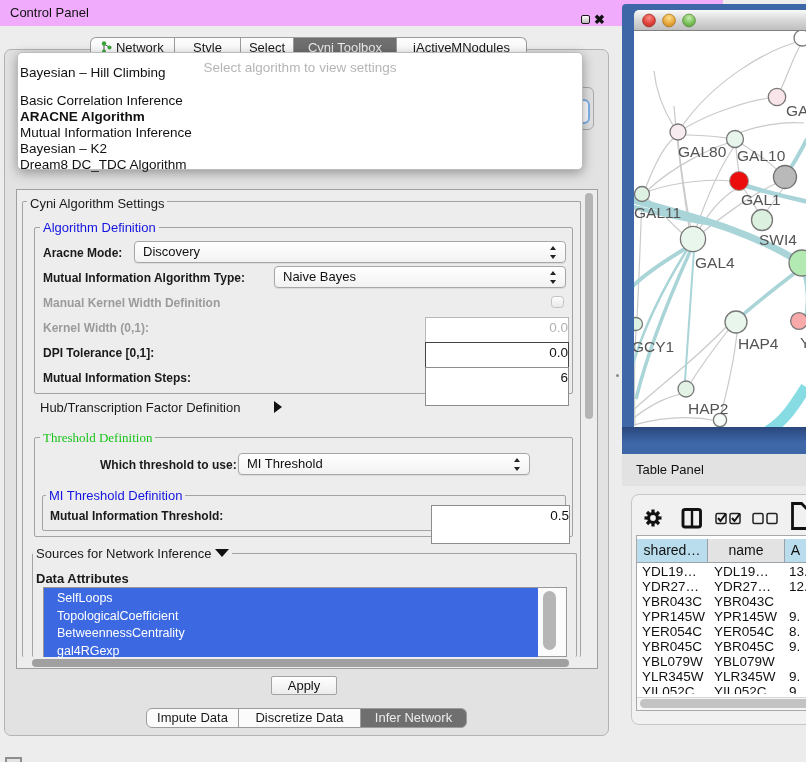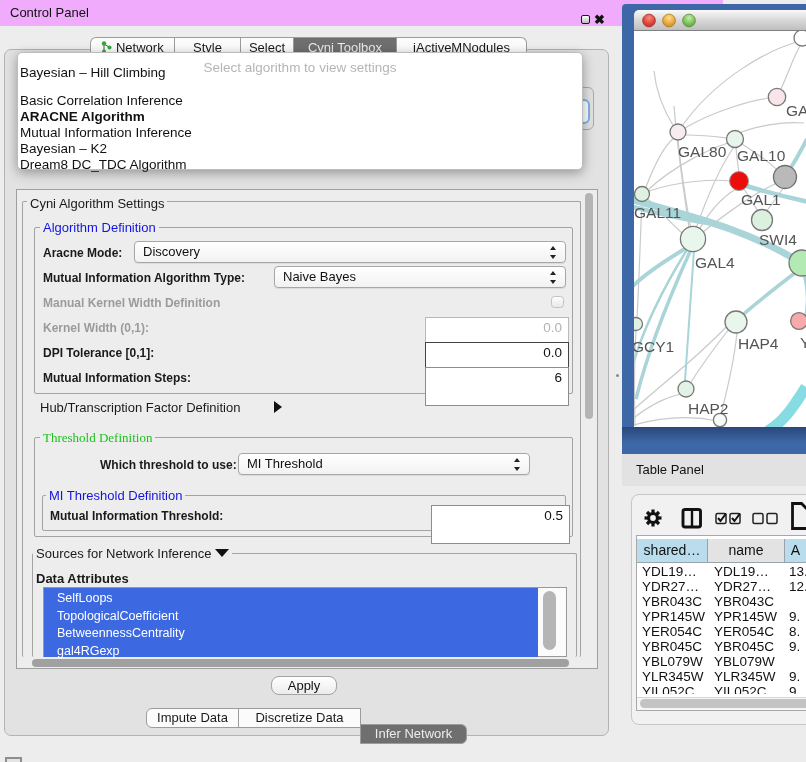--- a/index.html
+++ b/index.html
@@ -21,21 +21,21 @@
 
 #scrollpane { left:16px; top:189px; width:582px; height:480px; border:1px solid #9f9f9f; background:#ededed; }
 .groupbox { position:absolute; border:1px solid #a3a3a3; border-radius:2px; }
 .gtitle { position:absolute; background:#ededed; padding:0 3px; font-size:13px; color:#1a1a1a; line-height:13px; }
 .lbl { position:absolute; font-size:12px; font-weight:bold; color:#1a1a1a; }
 .lbl.dis { color:#9b9b9b; }
 .combo { position:absolute; height:22px; background:linear-gradient(#ffffff,#f2f2f2); border:1px solid #a7a7a7; border-radius:4px; font-size:13px; color:#111; line-height:20px; padding-left:8px; box-shadow:0 1px 1px rgba(0,0,0,0.08); }
 .arr { position:absolute; right:8px; top:50%; margin-top:-6.5px; width:7px; height:13px; }
 .arr:before { content:""; position:absolute; left:0; top:0; border-left:3.5px solid transparent; border-right:3.5px solid transparent; border-bottom:4.5px solid #222; }
 .arr:after { content:""; position:absolute; left:0; bottom:0; border-left:3.5px solid transparent; border-right:3.5px solid transparent; border-top:4.5px solid #222; }
-.tf { position:absolute; height:39px; background:#fff; border:1px solid #8d8d8d; font-size:13.5px; color:#111; text-align:right; padding-right:6px; line-height:19px; }
+.tf { position:absolute; height:39px; background:#fff; border:1px solid #8d8d8d; font-size:13.5px; color:#111; text-align:right; padding-right:0; line-height:19px; }
 .tf.dis { border-color:#b9b9b9; color:#b2b2b2; }
 
 .sbthumb { position:absolute; background:#b0b0b0; border-radius:5px; }
 
 #popup { left:17px; top:52px; width:566px; height:118px; background:#fff; border:1px solid #bdbdbd; border-radius:5px; box-shadow:0 3px 12px rgba(0,0,0,0.35); z-index:50; }
 #popup .prompt { position:absolute; top:7px; left:0; width:100%; text-align:center; color:#b5b5b5; font-size:13.5px; }
 #popup .item { position:absolute; left:2px; font-size:13.5px; color:#111; white-space:nowrap; }
 
 #bluebox { left:622px; top:4px; width:184px; height:450px; background:#3e67a8; border-top-left-radius:4px; }
 #mactitle { left:634px; top:10px; width:172px; height:21px; background:linear-gradient(#fafafa, #d5d5d5 55%, #bfbfbf); border-bottom:1px solid #808080; border-top-left-radius:5px; }
@@ -111,24 +111,24 @@
 <div class="lbl" style="left:50px; top:509px;">Mutual Information Threshold:</div>
 <div class="tf" style="left:419px; top:505px; width:139px;margin-left:12px;">0.5</div>
 
 <div class="groupbox" style="left:32px; top:553px; width:545px; height:104px; border-bottom:none;"></div>
 <div class="gtitle" style="left:33px; top:547px;">Sources for Network Inference&nbsp;<span style="display:inline-block; width:0; height:0; border-top:8px solid #111; border-left:7px solid transparent; border-right:7px solid transparent; margin-bottom:1px;"></span></div>
 <div class="lbl" style="left:36px; top:571px; font-size:13px;">Data Attributes</div>
 <div class="abs" style="left:43px; top:587px; width:524px; height:70px; border:1px solid #999; background:#fbfbfb;"></div>
 <div class="abs" style="left:44px; top:588px; width:494px; height:69px; background:#3c69e1; color:#fff; font-size:12.5px; line-height:17.7px; padding:2px 0 0 13px;">SelfLoops<br>TopologicalCoefficient<br>BetweennessCentrality<br>gal4RGexp</div>
 <div class="sbthumb" style="left:543px; top:591px; width:13px; height:59px; background:#b5b5b5; border-radius:6.5px;"></div>
 
-<div class="abs" style="left:271px; top:676px; width:66px; height:19px; background:linear-gradient(#fff,#ececec); border:1px solid #a3a3a3; border-radius:8px; text-align:center; font-size:13px; line-height:18px; color:#111;">Apply</div>
+<div class="abs" style="left:271px; top:676px; width:66px; height:19px; background:linear-gradient(#fff,#ececec); border:1px solid #a3a3a3; border-radius:2px; text-align:center; font-size:13px; line-height:18px; color:#111;">Apply</div>
 <div class="btabseg" style="left:146px; width:93px; border-bottom-left-radius:6px; border-top-left-radius:6px;">Impute Data</div>
 <div class="btabseg" style="left:238px; width:123px;">Discretize Data</div>
-<div class="btabseg dark" style="left:360px; width:107px; border-bottom-right-radius:6px; border-top-right-radius:6px;margin-top:16px;">Infer Network</div>
+<div class="btabseg dark" style="left:360px; width:107px; border-bottom-right-radius:6px; border-top-right-radius:6px;">Infer Network</div>
 
 <div class="abs" id="popup">
   <div class="prompt">Select algorithm to view settings</div>
   <div class="item" style="top:12px;">Bayesian – Hill Climbing</div>
   <div class="item" style="top:40px;">Basic Correlation Inference</div>
   <div class="item b" style="top:56px;">ARACNE Algorithm</div>
   <div class="item" style="top:72px;">Mutual Information Inference</div>
   <div class="item" style="top:88px;">Bayesian – K2</div>
   <div class="item" style="top:104px;">Dream8 DC_TDC Algorithm</div>
 </div>

